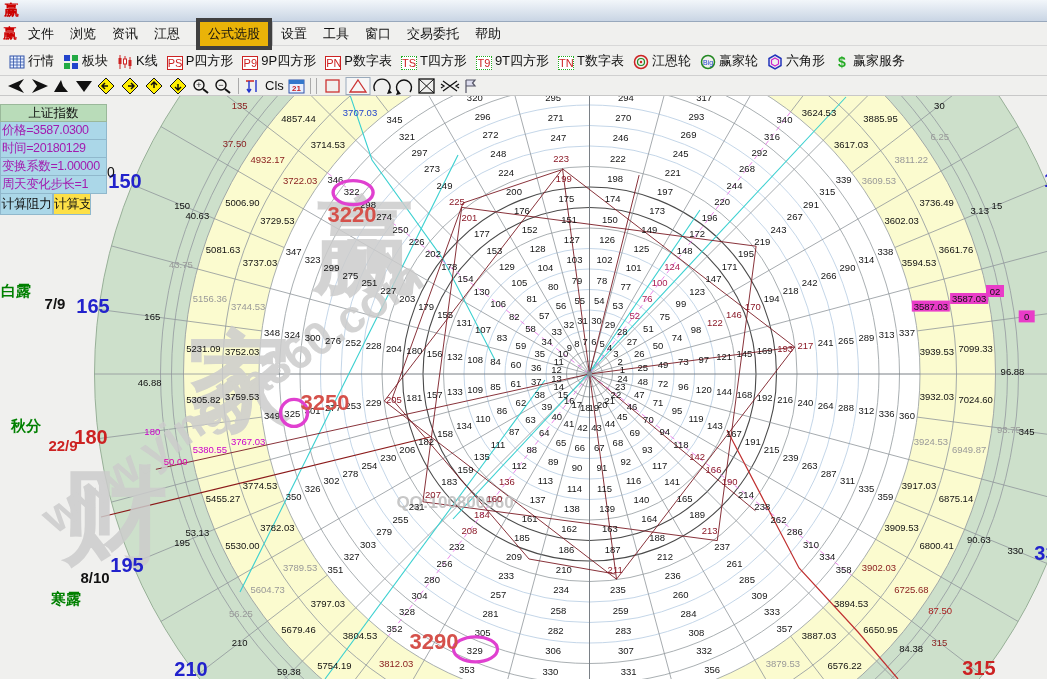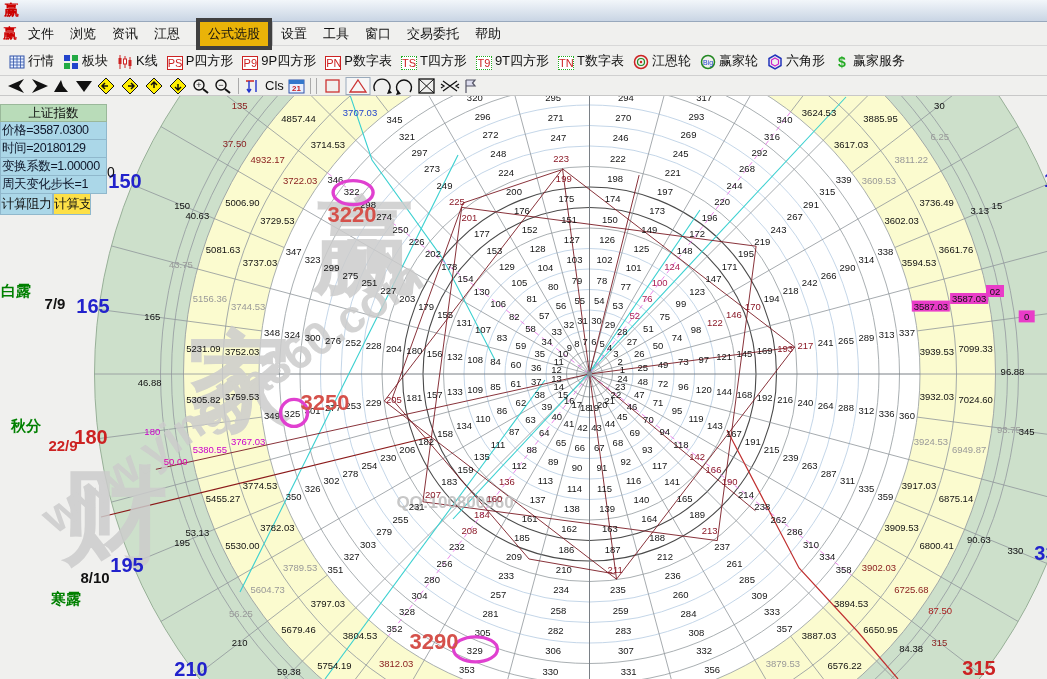--- a/index.html
+++ b/index.html
@@ -16,21 +16,21 @@
 .tb-item { display:flex; align-items:flex-end; margin-left:9px; white-space:nowrap; }
 .tb-item .ic { margin-right:3px; display:inline-block; }
 .lettericon { display:inline-block; width:16px; height:14px; border:1px solid #cc2222; color:#cc2222;
   font-size:11px; font-weight:normal; text-align:center; line-height:13px; background:#fff; }
 .greenicon { border:1px dotted #22aa22; color:#cc2222; }
 .toolbar2 { height:20px; background:#f0f0ee; border-bottom:1px solid #c8c8c8; display:flex; align-items:center; }
 .chart { position:relative; width:1047px; height:583px; }
 .chart svg { position:absolute; left:0; top:0; }
 .panel { position:absolute; left:0; top:8px; width:107px; font-size:12.5px; z-index:5; }
 .panel .hd { background:#b9dcb9; border:1px solid #9ab89a; text-align:center; color:#111; height:18px; line-height:17px; }
-.panel .row { background:#abd7e8; border:1px solid #90b8cc; border-top:none; color:#0f172a; height:18px; line-height:16px; padding:0 1px; white-space:nowrap; letter-spacing:-0.4px; overflow:visible; }
+.panel .row { background:#abd7e8; border:1px solid #90b8cc; border-top:none; color:#a21caf; height:18px; line-height:16px; padding:0 1px; white-space:nowrap; letter-spacing:-0.4px; overflow:visible; }
 .panel .btns { display:flex; }
 .panel .btns div { height:21px; line-height:20px; border:1px solid #90b8cc; border-top:none; color:#111; font-size:13px; letter-spacing:-0.5px; text-align:center; white-space:nowrap; overflow:hidden; }
 .ovf { position:absolute; left:107px; top:68px; color:#111; font-size:14px; z-index:4;}
 </style></head>
 <body>
 <div class="titlebar">
     <span class="logo">赢</span>
   </div>
 <div class="menubar">
     <span class="logo">赢</span>

